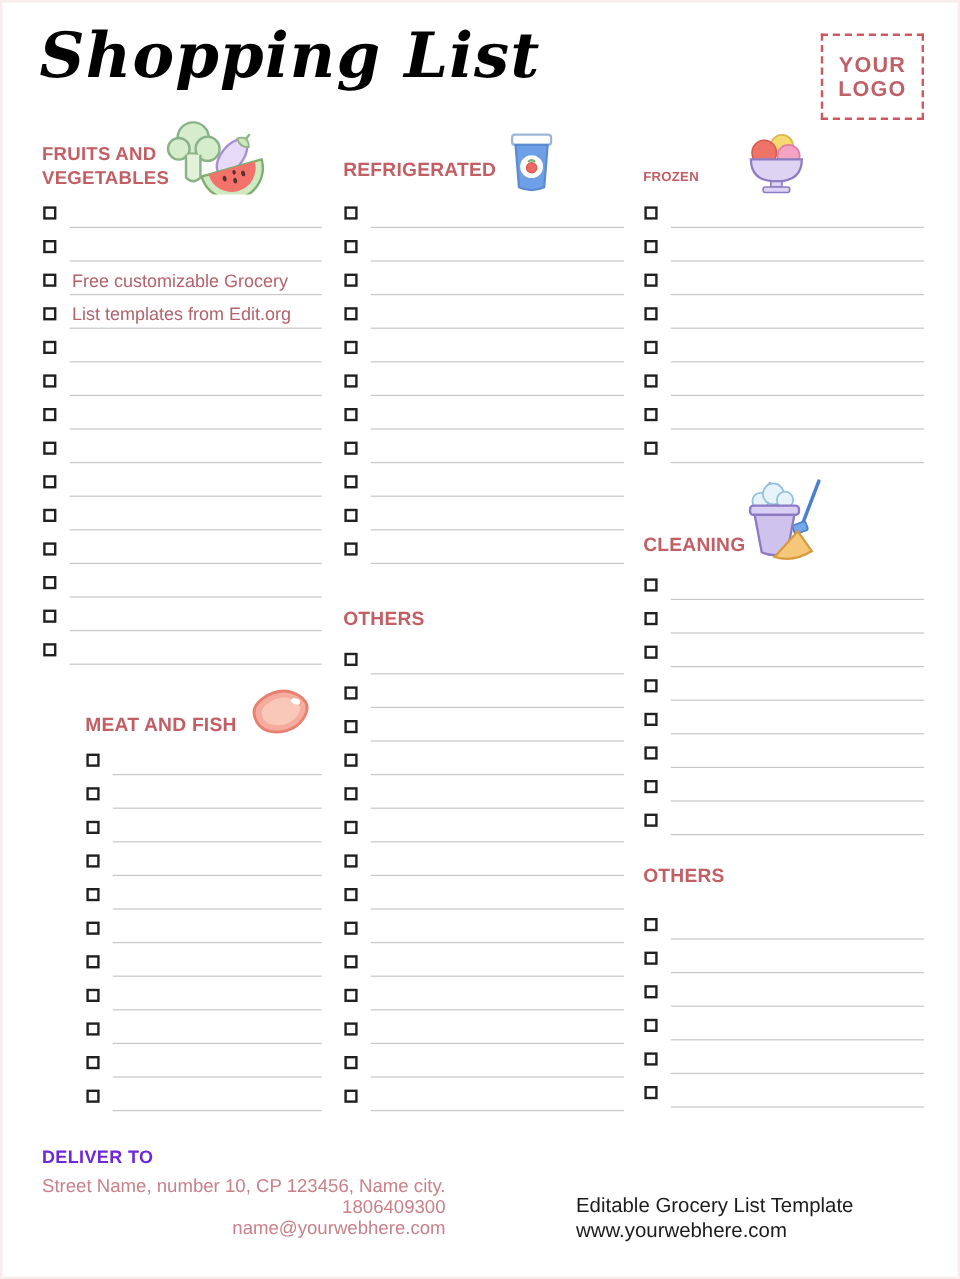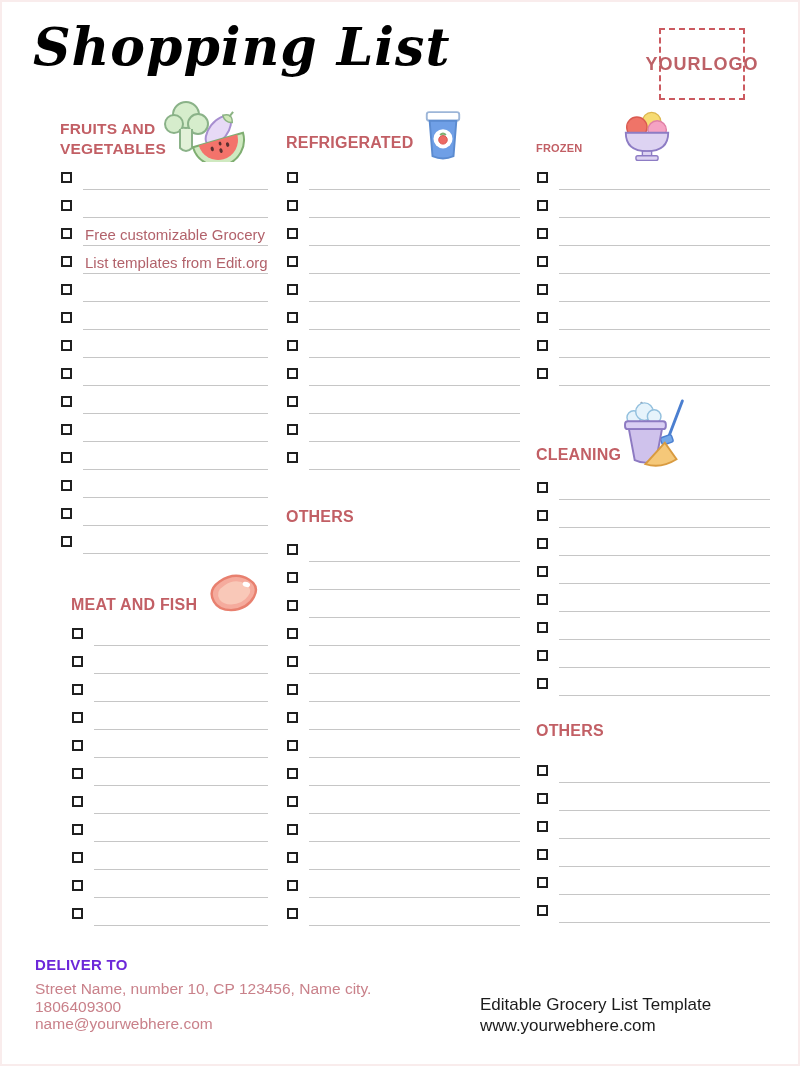--- a/index.html
+++ b/index.html
@@ -9,39 +9,39 @@
     overflow: hidden; box-shadow: inset 0 0 0 2px #f9ecec;
   }
 
   
   .title {
     position: absolute; left: 33px; top: 16px; margin: 0;
     font-family: "DejaVu Serif", serif; font-style: italic; font-weight: bold;
     font-size: 52px; color: #000000; letter-spacing: 1px;
   }
   .logo-box {
-    position: absolute; left: 659px; top: 28px; width: 86px; height: 72px;
-    border: 2px dashed #cb5a60; display: flex; flex-direction: row;
+    position: absolute; left: 684px; top: 28px; width: 86px; height: 72px;
+    border: 2px dashed #cb5a60; display: flex; flex-direction: column;
     align-items: center; justify-content: center;
     color: #bd6167; font-weight: bold; font-size: 18px; line-height: 1.12; letter-spacing: 1px;
   }
 
   
   .col { position: absolute; top: 0; }
   .col-1 { left: 35px;  width: 233px; }
   .col-2 { left: 286px; width: 234px; }
   .col-3 { left: 536px; width: 234px; }
 
   .sec-head { position: relative; }
   .sec-title {
     font-weight: bold; color: #c25f65; font-size: 15.5px; line-height: 1.28; letter-spacing: 0.2px;
   }
   .sec-icon { position: absolute; display: block; }
 
-  .section-fruits-and-vegetables { margin-top: 100px; margin-left: 25px; }
+  .section-fruits-and-vegetables { margin-top: 100px; }
   .section-fruits-and-vegetables .sec-head { height: 65px; }
   .section-fruits-and-vegetables .sec-title { position: absolute; bottom: 6px; left: 0; }
   .section-fruits-and-vegetables .sec-icon { left: 96px; top: -2px; }
 
   .section-meat-and-fish { margin-top: 14px; margin-left: 36px; }
   .section-meat-and-fish .sec-head { height: 50px; }
   .section-meat-and-fish .sec-title { position: absolute; bottom: 6px; left: 0; font-size: 16px; }
   .section-meat-and-fish .sec-icon { left: 135px; top: 2px; }
 
   .section-refrigerated { margin-top: 110px; }
@@ -79,21 +79,21 @@
   }
   .item-text {
     font-size: 15px; color: #b2626b; padding: 0 0 2px 2px; white-space: nowrap;
   }
 
   
   .footer { position: absolute; left: 35px; top: 956px; }
   .deliver-heading {
     margin: 0 0 7px 0; font-weight: bold; color: #6d28d9; font-size: 15px; letter-spacing: 0.3px;
   }
-  .address-line { margin: 0; color: #c9818a; font-size: 15.5px; line-height: 1.13; }
+  .address-line { margin: 0; color: #c9818a; font-size: 15.5px; line-height: 1.13; text-align: right; }
   .credit {
     position: absolute; left: 480px; top: 995px;
     color: #1b1b1b; font-size: 17px; line-height: 1.22;
   }
 </style>
 </head>
 <body>
 
 <div class="page">
 

